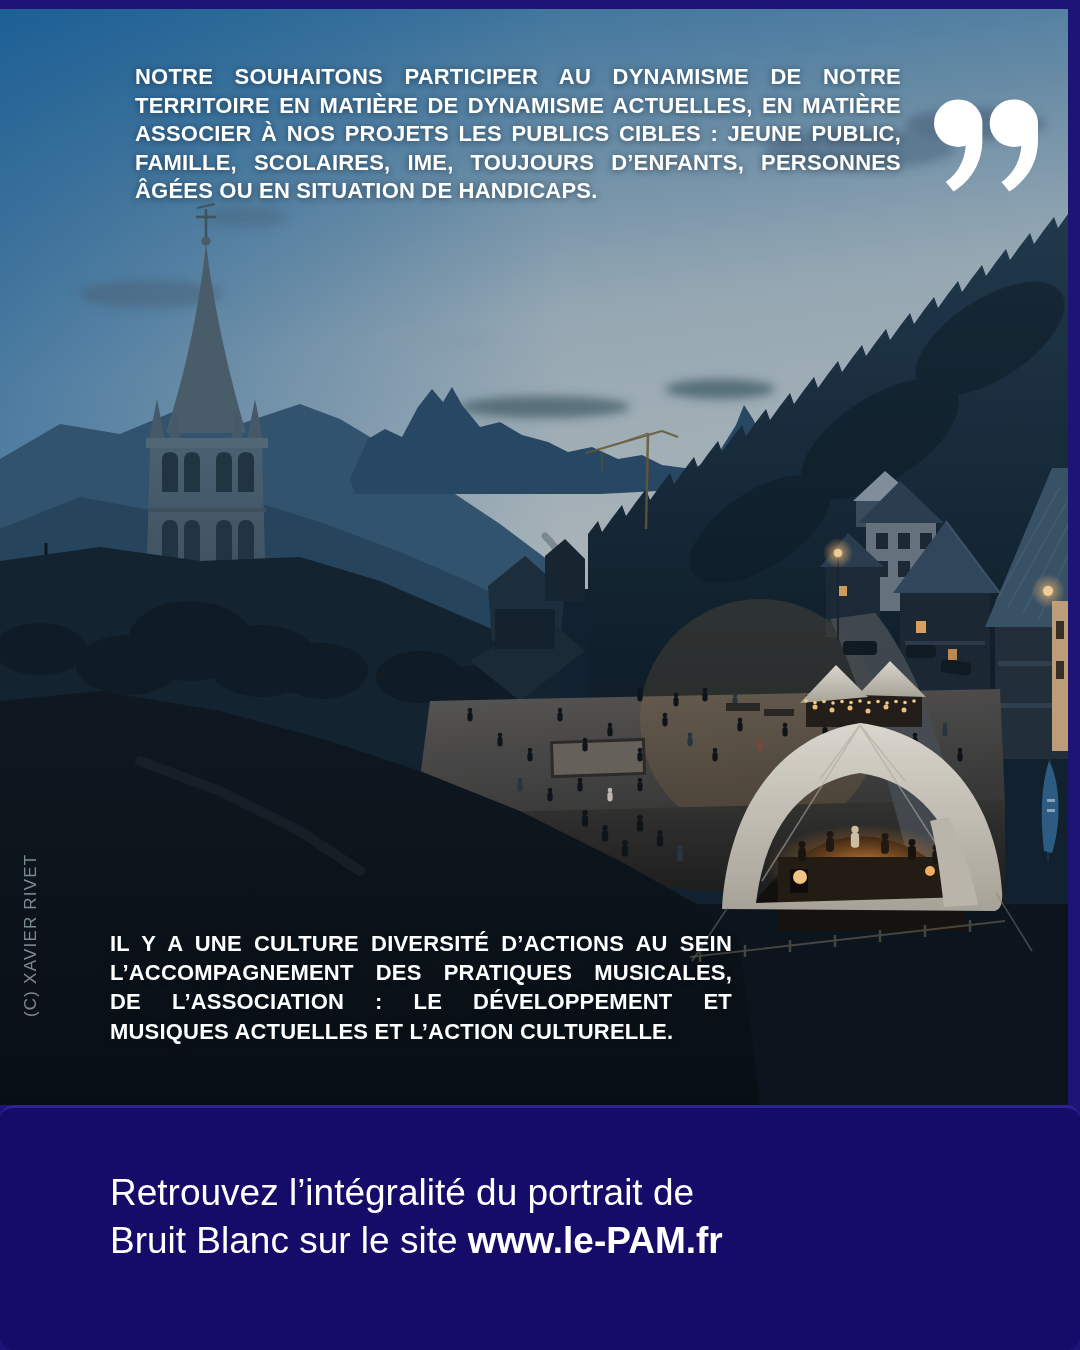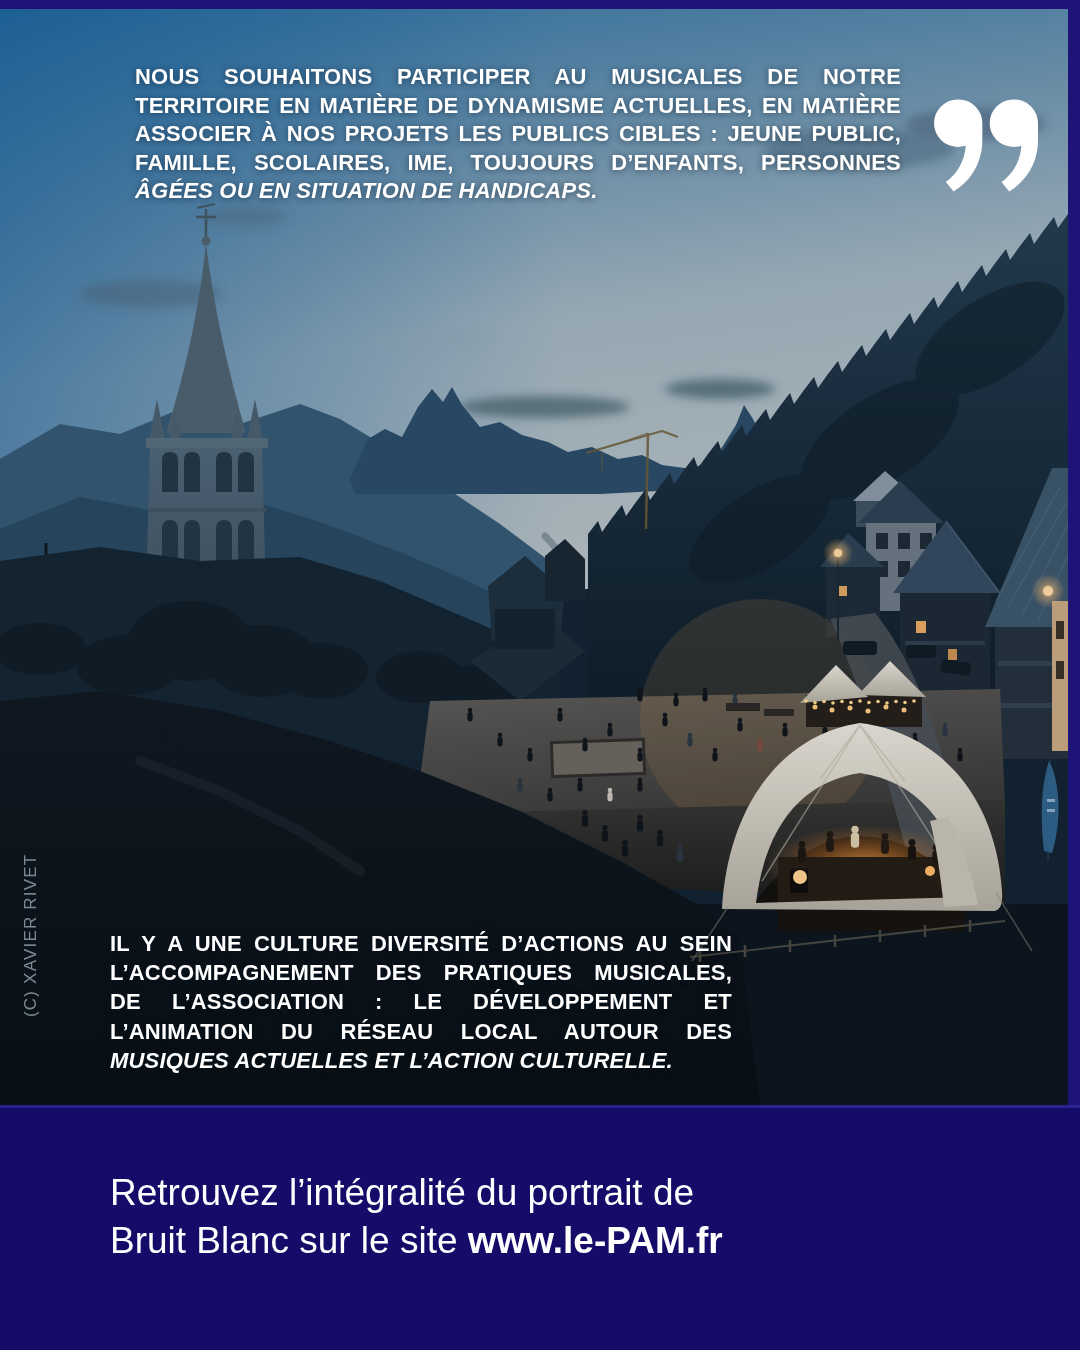--- a/index.html
+++ b/index.html
@@ -7,31 +7,31 @@
           font-family:"Liberation Sans",sans-serif;}
   .photo{position:absolute;left:0;top:9px;width:1068px;height:1096px;overflow:hidden;background:#11202e;}
   .photo svg{display:block;width:1068px;height:1096px;}
 
   .quote-top{position:absolute;left:135px;top:63px;width:766px;}
   .quote-bottom{position:absolute;left:110px;top:929px;width:622px;}
   .qline{font-weight:700;font-size:22px;line-height:28.6px;color:#ffffff;
          text-align:justify;text-align-last:justify;letter-spacing:.2px;
          text-shadow:0 1px 6px rgba(2,18,34,.55);white-space:normal;}
   .quote-bottom .qline{line-height:29.2px;}
-  .qline.last{text-align-last:left;font-style:italic;}
+  .qline.last{text-align-last:left;}
 
   .quote-icon{position:absolute;left:934px;top:99px;width:104px;height:94px;}
 
   .credit{position:absolute;left:18px;top:853px;height:164px;width:26px;
           writing-mode:vertical-rl;transform:rotate(180deg);
           font-size:17px;letter-spacing:1.2px;color:#7b8a94;
           display:flex;align-items:center;justify-content:center;}
 
   .footer{position:absolute;left:0;top:1105px;width:1080px;height:245px;background:#150b69;
-          border-top:3px solid #2a2390;box-sizing:border-box;}
+          border-top:3px solid #2a2390;box-sizing:border-box;border-radius:14px;}
   .footer-text{margin:61px 0 0 110px;font-size:37px;line-height:48px;color:#ffffff;font-weight:400;}
   .footer-text .bold{font-weight:700;}
 </style>
 </head>
 <body>
 
 <div class="canvas">
 
   <div class="photo">
     <svg viewBox="0 0 1068 1096" preserveAspectRatio="none">
@@ -373,41 +373,40 @@
         <line x1="880" y1="921" x2="880" y2="933" stroke-width="2.5"></line>
         <line x1="925" y1="916" x2="925" y2="928" stroke-width="2.5"></line>
         <line x1="970" y1="911" x2="970" y2="923" stroke-width="2.5"></line>
       </g>
 
       <rect x="0" y="0" width="1068" height="1096" fill="#16344e" opacity="0.07"></rect>
     </svg>
   </div>
 
   <div class="quote-top">
-    <div class="qline">NOUS SOUHAITONS PARTICIPER AU MUSICALES DE NOTRE</div>
+    <div class="qline">NOTRE SOUHAITONS PARTICIPER AU DYNAMISME DE NOTRE</div>
     <div class="qline">TERRITOIRE EN MATIÈRE DE DYNAMISME ACTUELLES, EN MATIÈRE</div>
     <div class="qline">ASSOCIER À NOS PROJETS LES PUBLICS CIBLES : JEUNE PUBLIC,</div>
     <div class="qline">FAMILLE, SCOLAIRES, IME, TOUJOURS D’ENFANTS, PERSONNES</div>
     <div class="qline last">ÂGÉES OU EN SITUATION DE HANDICAPS.</div>
   </div>
 
   <svg class="quote-icon" viewBox="0 0 114 102">
     <g fill="#ffffff">
       <path d="M26,0 A26,26 0 1 0 26,52 C29,52 32,51.5 34.8,50.7 C33.5,67 26.5,80.5 13,90.5 L21.5,101 C42,88 53,68 53,44.5 L53,27 A26,26 0 0 0 26,0 Z"></path>
       <path transform="translate(61,0)" d="M26,0 A26,26 0 1 0 26,52 C29,52 32,51.5 34.8,50.7 C33.5,67 26.5,80.5 13,90.5 L21.5,101 C42,88 53,68 53,44.5 L53,27 A26,26 0 0 0 26,0 Z"></path>
     </g>
   </svg>
 
   <div class="credit">(C) XAVIER RIVET</div>
 
   <div class="quote-bottom">
     <div class="qline">IL Y A UNE CULTURE DIVERSITÉ D’ACTIONS AU SEIN</div>
     <div class="qline">L’ACCOMPAGNEMENT DES PRATIQUES MUSICALES,</div>
     <div class="qline">DE L’ASSOCIATION : LE DÉVELOPPEMENT ET</div>
-    <div class="qline">L’ANIMATION DU RÉSEAU LOCAL AUTOUR DES</div>
     <div class="qline last">MUSIQUES ACTUELLES ET L’ACTION CULTURELLE.</div>
   </div>
 
   <div class="footer">
     <p class="footer-text">
       <span>Retrouvez l’intégralité du portrait de</span><br>
       <span>Bruit Blanc sur le site </span><span class="bold">www.le-PAM.fr</span>
     </p>
   </div>
 

